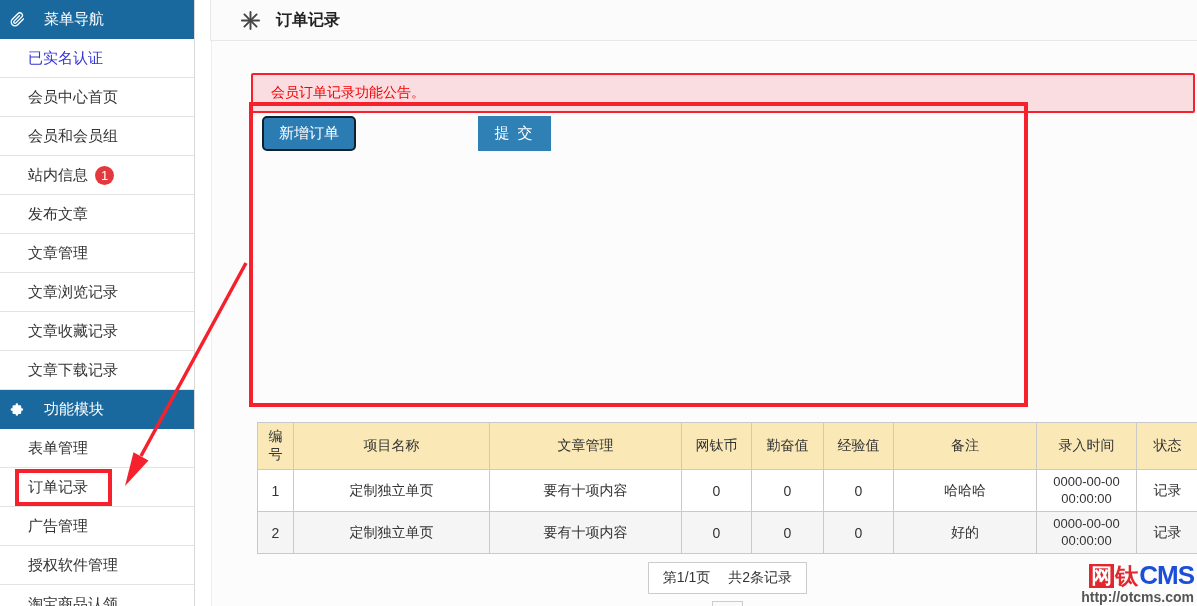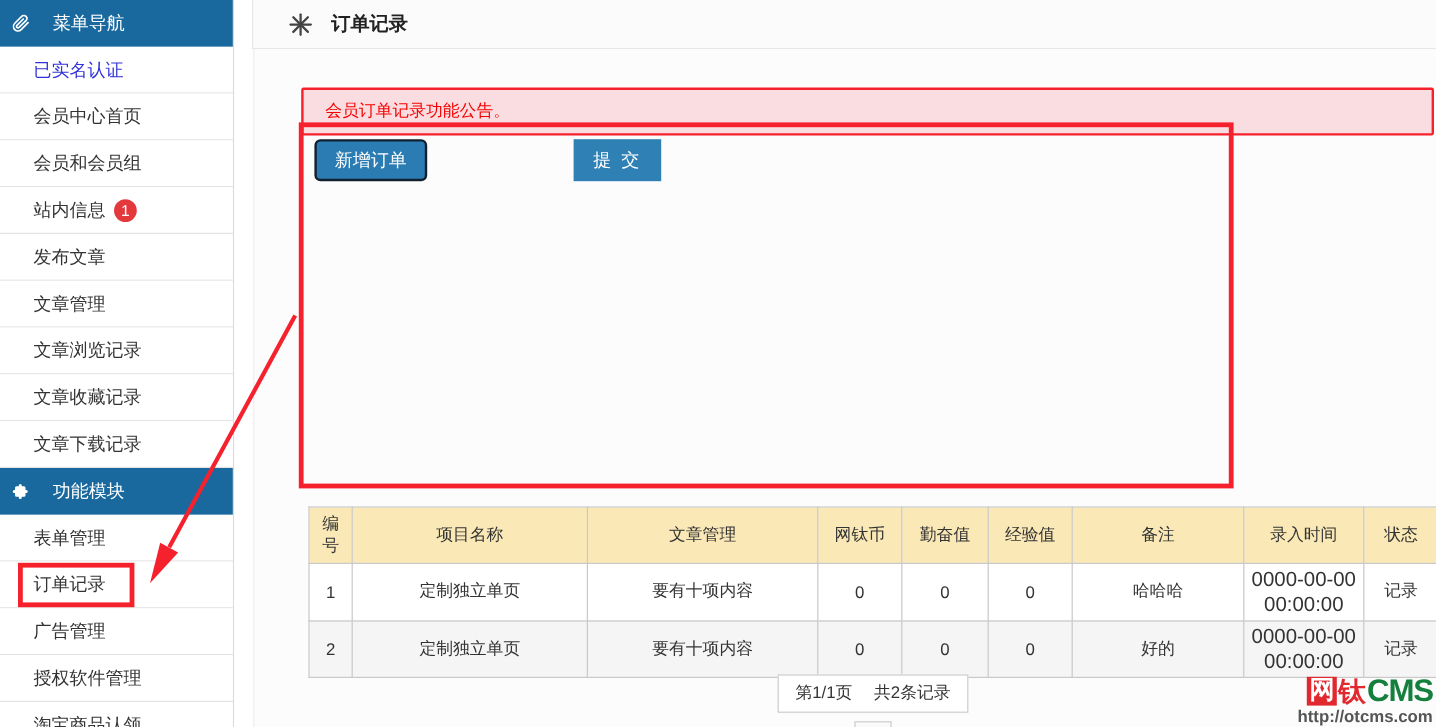--- a/index.html
+++ b/index.html
@@ -80,21 +80,21 @@
     background:#2e80b5; color:#fff; border:none; font-size:15px;
     letter-spacing:2px; cursor:pointer; font-family:inherit;
   }
 
   
   .orders { position:absolute; left:45px; top:381px; width:941px; border-collapse:collapse; table-layout:fixed; }
   .orders th, .orders td { border:1px solid #c9c9c9; text-align:center; font-weight:normal; font-size:14px; color:#333; }
   .orders th { background:#fae9b7; height:47px; padding:4px; }
   .orders td { height:42px; background:#fff; padding:2px; }
   .orders tr.alt td { background:#f5f5f5; }
-  .orders td.time { font-size:17px; line-height:1.25; }
+  .orders td.time { font-size:13px; line-height:1.25; }
 
   
   .pager {
     position:absolute; left:45px; top:521px; width:941px;
     display:flex; justify-content:center; align-items:center; gap:7px;flex-direction:column;
   }
   .pg-info {
     border:1px solid #ccc; background:#fff; height:32px;
     display:flex; align-items:center; gap:18px; padding:0 14px; font-size:14px;
   }
@@ -105,21 +105,21 @@
   .pg-btn.cur { background:#fff; color:#e4393c; font-size:14px; }
   .pg-sel { height:31px; width:52px; font-size:14px; border:1px solid #888; background:#fff; }
   .pg-size { display:flex; align-items:center; gap:5px; margin-left:14px; font-size:15px; }
   .pg-size select { height:31px; width:72px; font-size:14px; border:6px solid #a3a3a3; background:#fff; }
 
   
   .watermark { position:absolute; right:3px; bottom:1px; text-align:right; line-height:1.05; }
   .wm-row1 { display:flex; align-items:center; justify-content:flex-end; gap:1px; }
   .wm-net { background:#e0282e; color:#fff; font-weight:bold; font-size:21px; padding:1px 2px; }
   .wm-ti  { color:#e0282e; font-weight:bold; font-size:23px; }
-  .wm-cms { color:#15803d; font-weight:bold; font-size:26px; letter-spacing:-1px; }
+  .wm-cms { color:#1d4ed8; font-weight:bold; font-size:26px; letter-spacing:-1px; }
   .wm-url { color:#555; font-weight:bold; font-size:14px; margin-top:1px; }
 
   .arrow-overlay { position:absolute; left:0; top:0; pointer-events:none; z-index:50; }
 </style>
 </head>
 <body>
 
 <aside class="sidebar">
   <div>
       <div class="side-row side-header">

